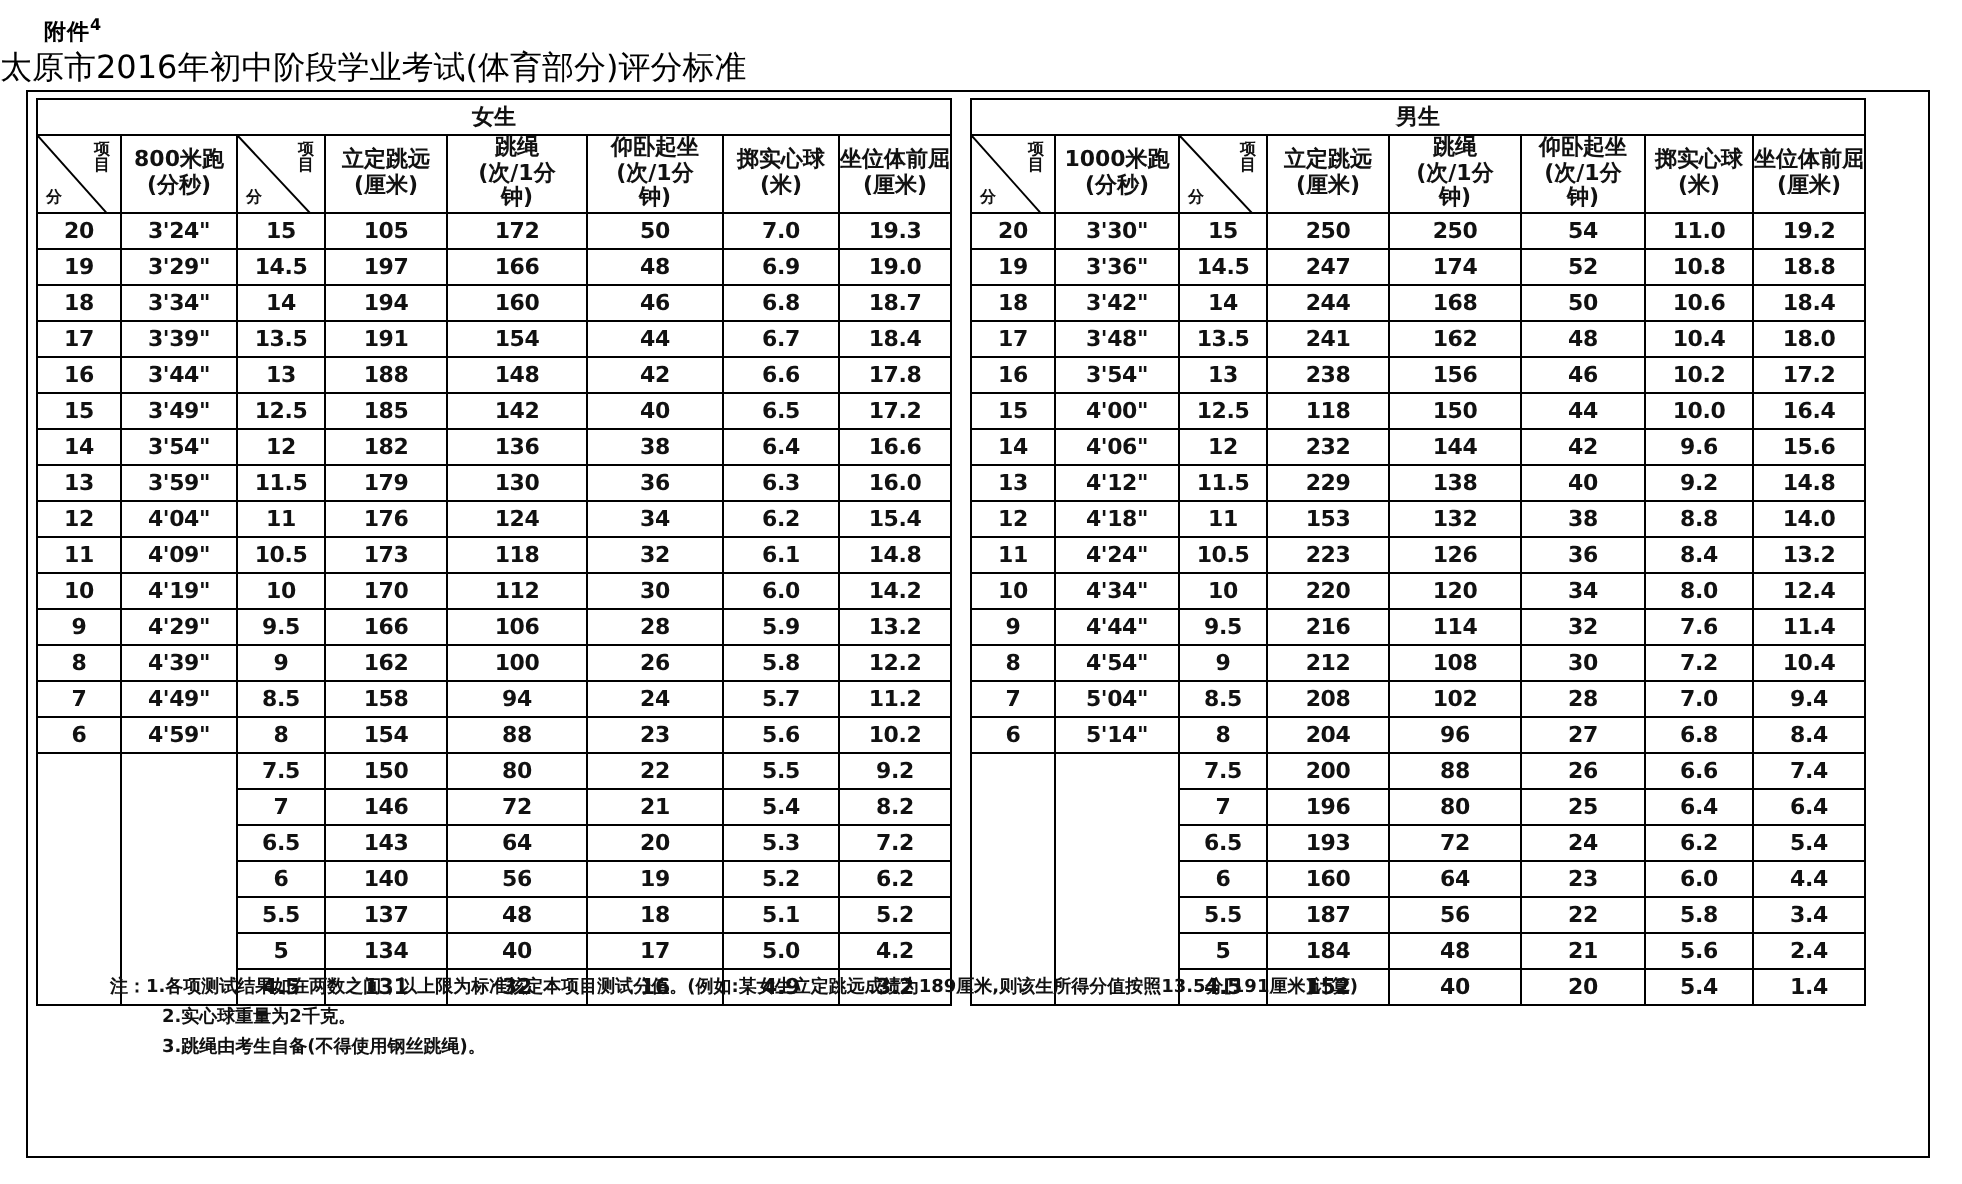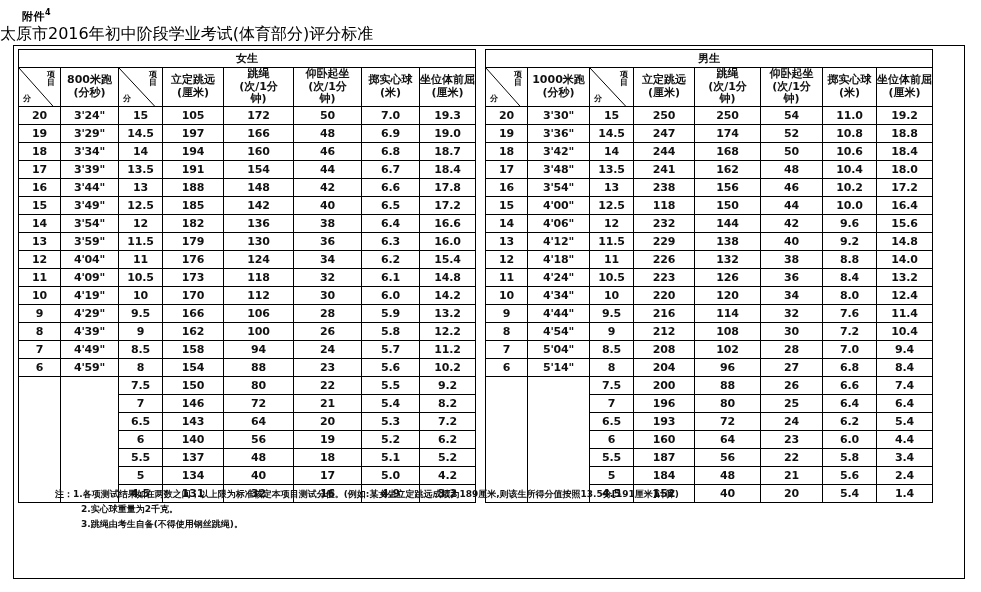--- a/index.html
+++ b/index.html
@@ -348,21 +348,21 @@
           <td class="num">11</td>
           <td class="num">176</td>
           <td class="num">124</td>
           <td class="num">34</td>
           <td class="num">6.2</td>
           <td class="num">15.4</td>
           <td class="midgap"></td>
           <td class="num">12</td>
           <td class="num">4'18"</td>
           <td class="num">11</td>
-          <td class="num">226</td>
+          <td class="num">153</td>
           <td class="num">132</td>
           <td class="num">38</td>
           <td class="num">8.8</td>
           <td class="num">14.0</td>
         </tr>
         <tr>
           <td class="num">11</td>
           <td class="num">4'09"</td>
           <td class="num">10.5</td>
           <td class="num">173</td>

